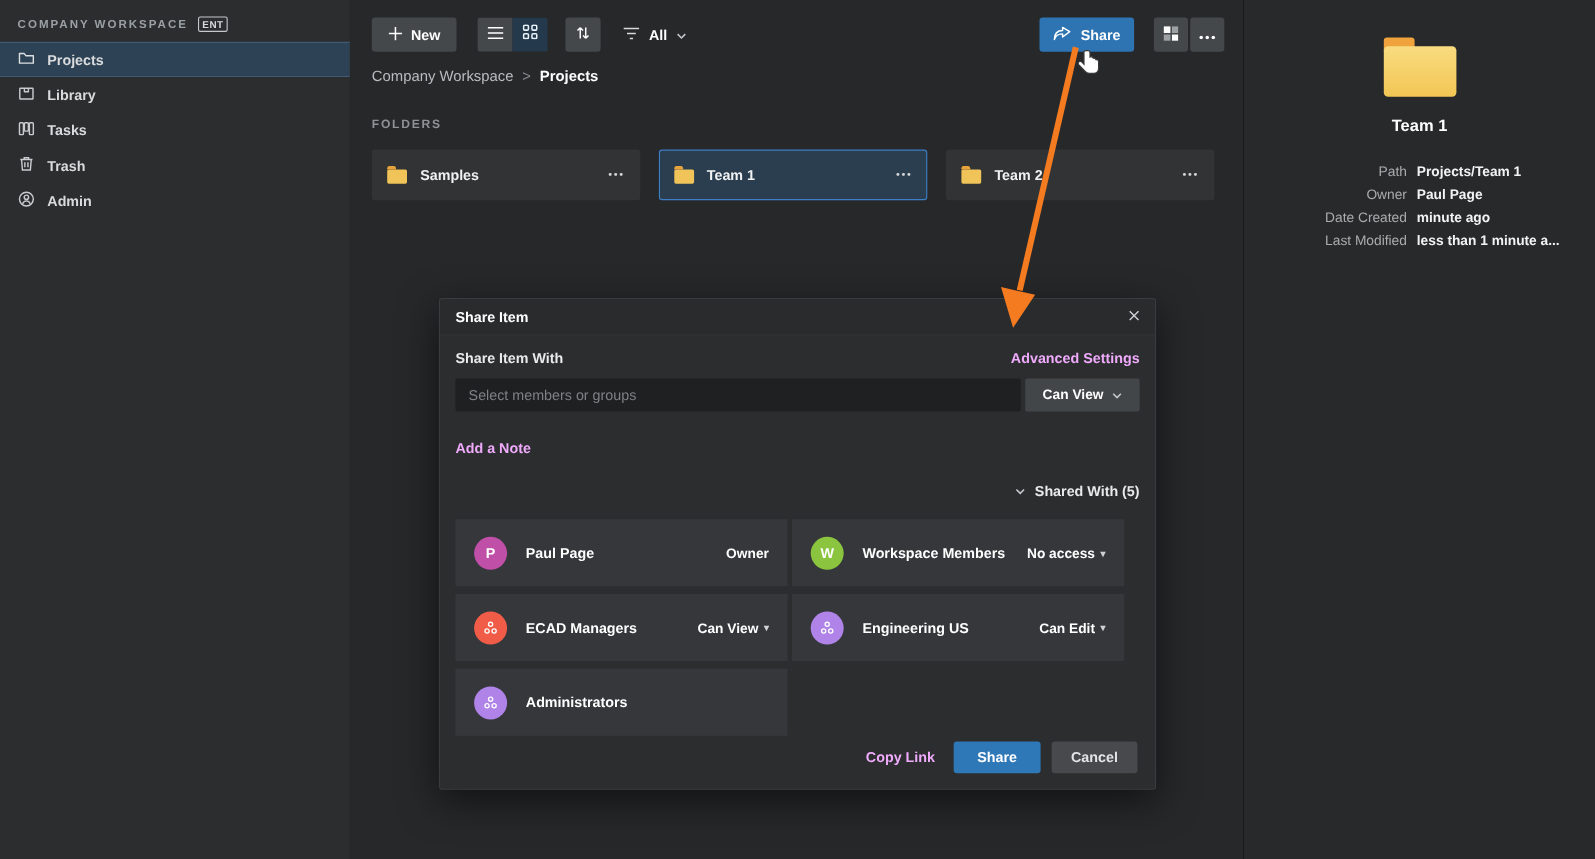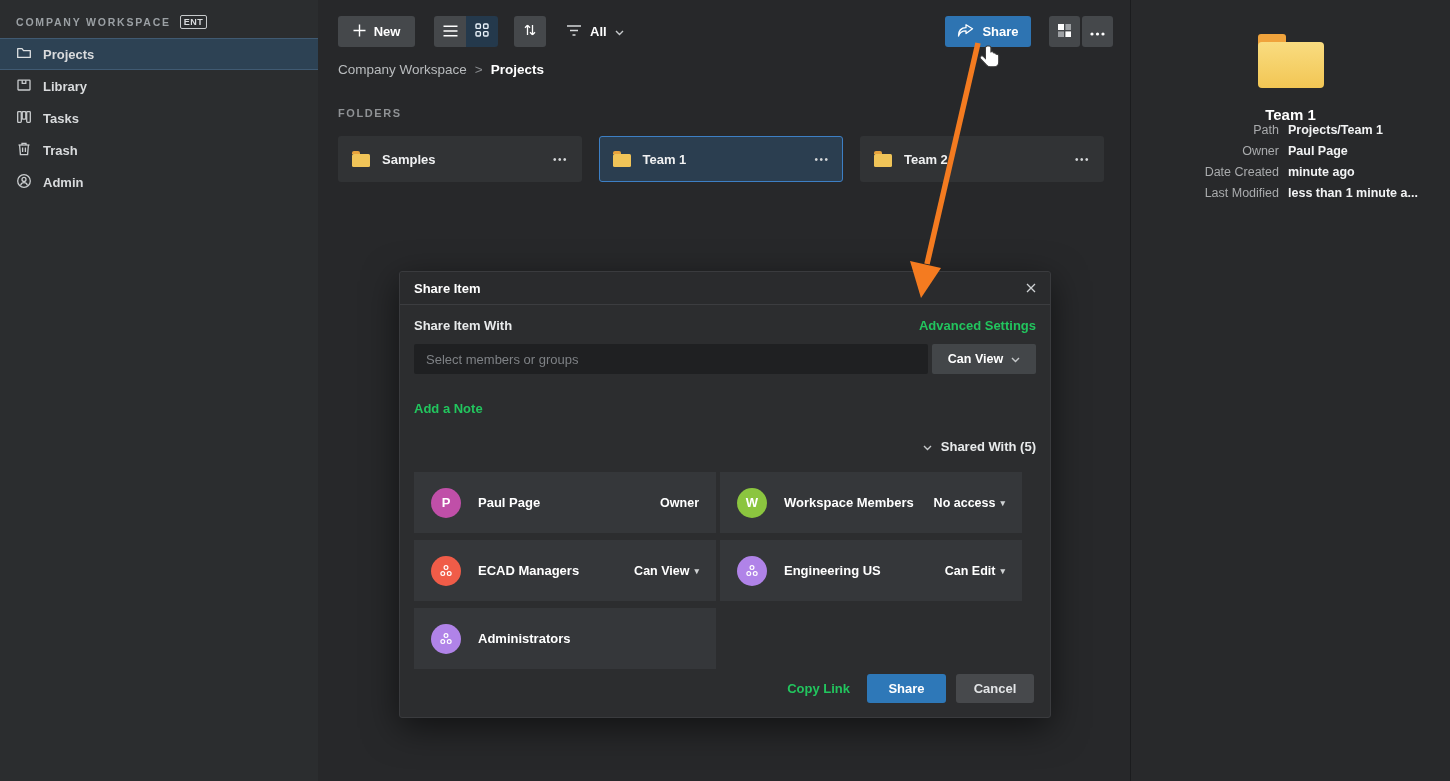--- a/index.html
+++ b/index.html
@@ -38,33 +38,33 @@
   .dots{color:#d4d6d8;font-size:10px;letter-spacing:1.5px;cursor:pointer;}
   .folder-ico{width:18px;height:13px;background:#f0c458;border-radius:1.5px;position:relative;margin-top:3px;flex:0 0 auto;}
   .folder-ico::before{content:'';position:absolute;top:-3px;left:0;width:8px;height:3px;background:#e8a33c;border-radius:2px 2px 0 0;}
 
   
   .panel{position:absolute;left:1130px;top:0;width:320px;height:781px;background:#28292b;border-left:1px solid rgba(0,0,0,.3);}
   .big-folder{width:66px;margin:34px auto 0;position:relative;height:54px;}
   .big-folder .tab{position:absolute;top:0;left:0;width:28px;height:12px;background:#f0a33c;border-radius:3px 3px 0 0;}
   .big-folder .body{position:absolute;top:8px;left:0;width:66px;height:46px;background:linear-gradient(#f9dc80,#f2c654);border-radius:4px;}
   .panel-title{text-align:center;margin-top:18px;font-size:15px;font-weight:700;color:#fff;}
-  .detail-grid{display:grid;grid-template-columns:148px 1fr;column-gap:9px;row-gap:7px;padding-right:6px;font-size:12.5px;}
+  .detail-grid{display:grid;grid-template-columns:148px 1fr;column-gap:9px;row-gap:7px;margin-top:26px;padding-right:6px;font-size:12.5px;}
   .dlabel{color:#a9abad;text-align:right;}
   .dvalue{color:#f2f3f4;font-weight:700;white-space:nowrap;}
 
   
   .modal{position:absolute;left:399px;top:271px;width:652px;height:447px;background:#2c2d2f;border:1px solid #3a3b3e;border-radius:3px;box-shadow:0 10px 35px rgba(0,0,0,.55);}
   .modal-header{height:33px;display:flex;align-items:center;padding:0 14px;border-bottom:1px solid #3c3d40;background:#2a2b2d;border-radius:3px 3px 0 0;}
   .modal-title{font-size:13px;font-weight:700;color:#fff;}
   .modal-close{margin-left:auto;cursor:pointer;display:flex;align-items:center;}
   .modal-body{padding:0 14px;}
   .row-label{display:flex;align-items:center;margin-top:13px;}
   .lbl{font-size:13px;font-weight:700;color:#e8eaeb;}
-  .link{color:#22c55e;font-size:13px;font-weight:700;cursor:pointer;}
+  .link{color:#f0abfc;font-size:13px;font-weight:700;cursor:pointer;}
   .adv{margin-left:auto;}
   .input-row{display:flex;margin-top:11px;gap:4px;}
   .search-input{flex:1;height:30px;background:#1f2022;border:none;border-radius:2px;color:#e8e8e8;font-size:13px;padding:0 12px;outline:none;}
   .search-input::placeholder{color:#7e8185;}
   .perm-dd{width:104px;height:30px;background:#434649;border-radius:2px;display:flex;align-items:center;justify-content:center;gap:8px;font-size:12.5px;font-weight:700;color:#fff;cursor:pointer;}
   .add-note{margin-top:25px;}
   .shared-hdr{margin-top:20px;display:flex;align-items:center;gap:9px;cursor:pointer;justify-content:flex-end;}
   .shared-hdr .lbl{font-weight:700;}
   .entries{margin-top:17px;width:608px;display:grid;grid-template-columns:1fr 1fr;gap:7px 4px;}
   .entry{height:61px;background:#35373a;display:flex;align-items:center;padding:0 17px;gap:17px;}

